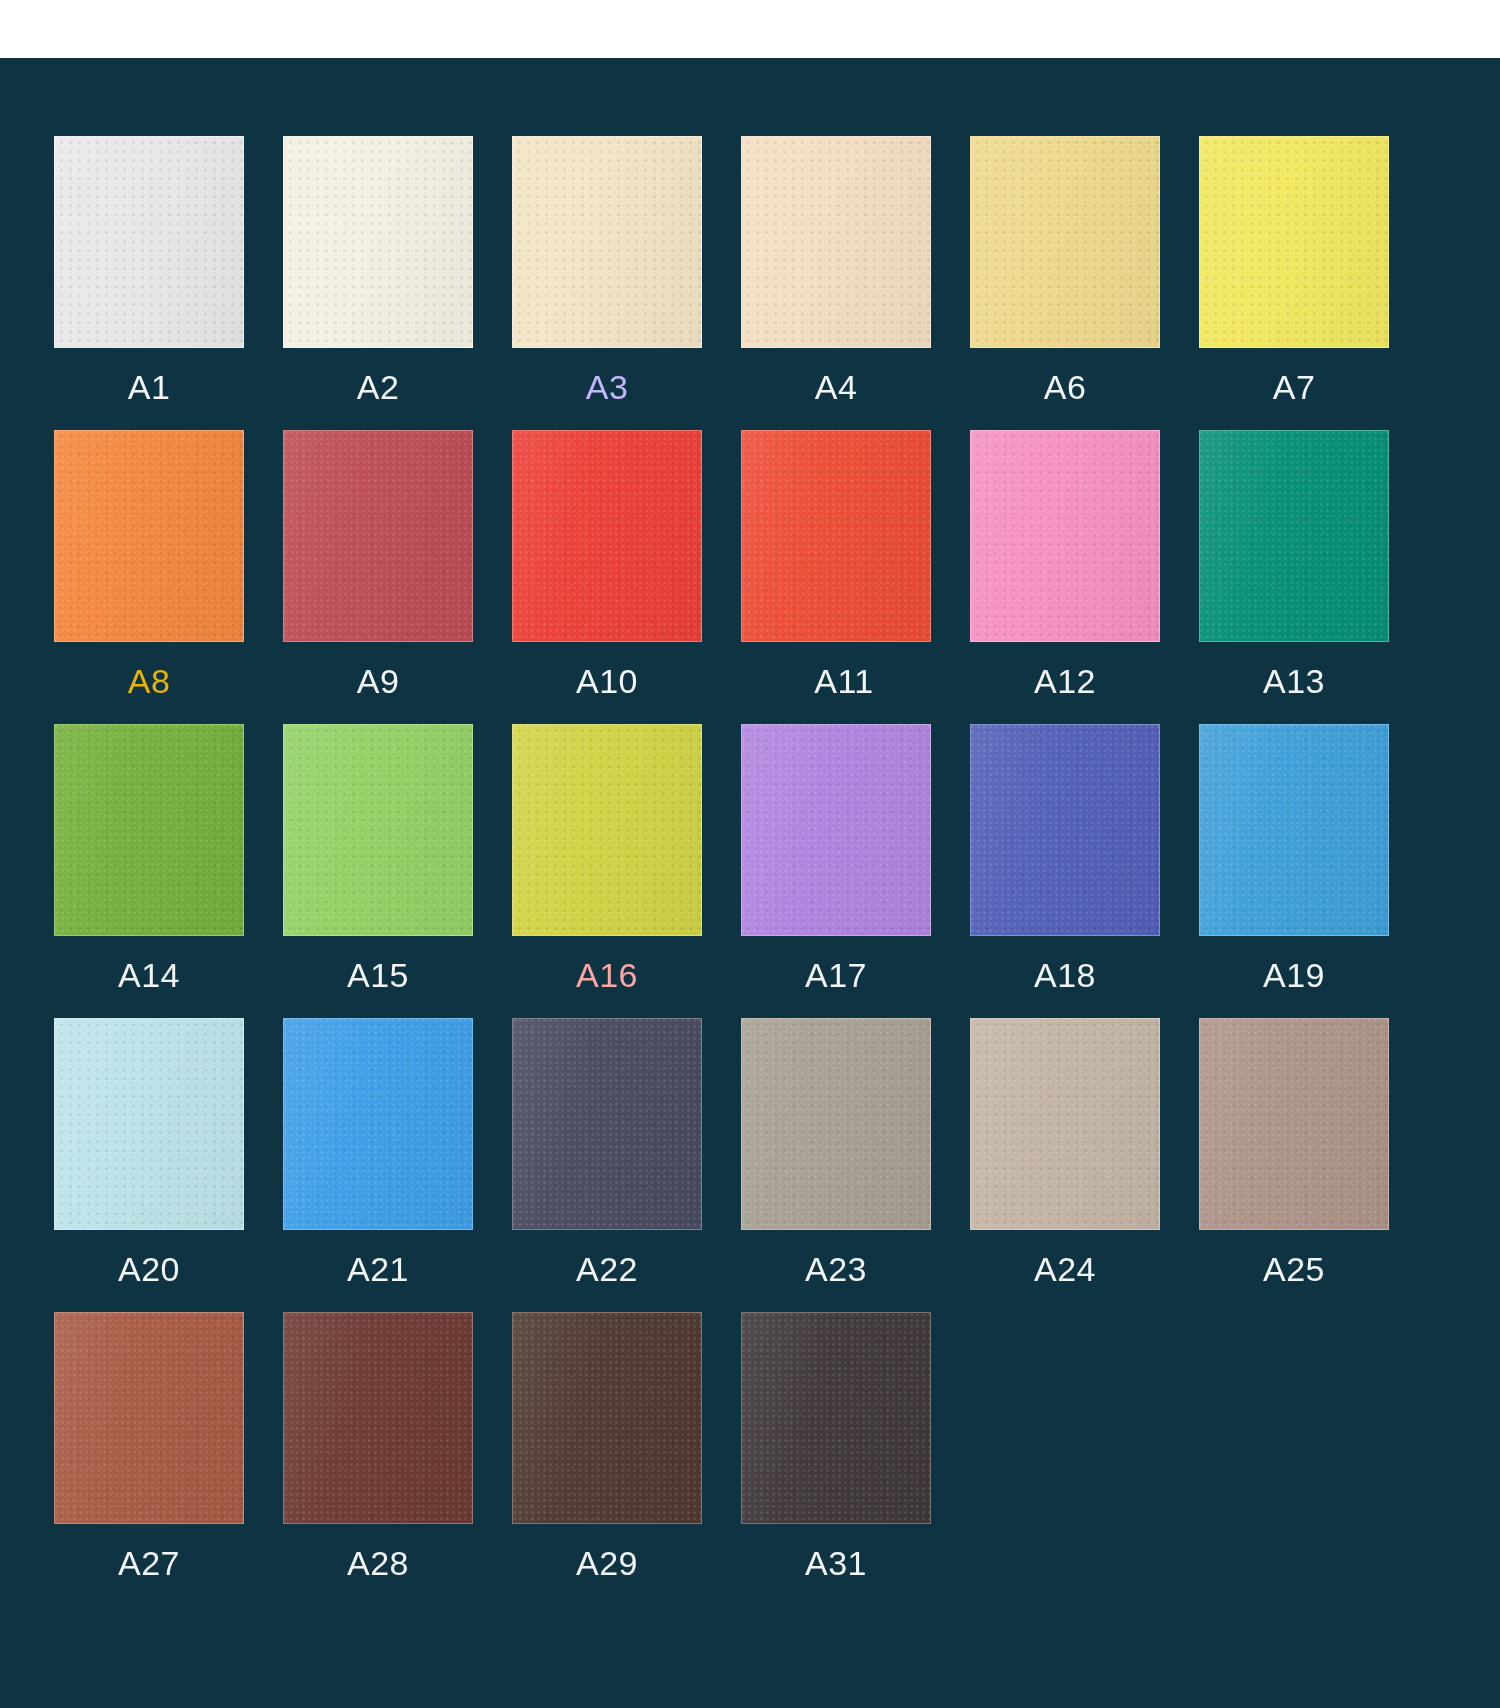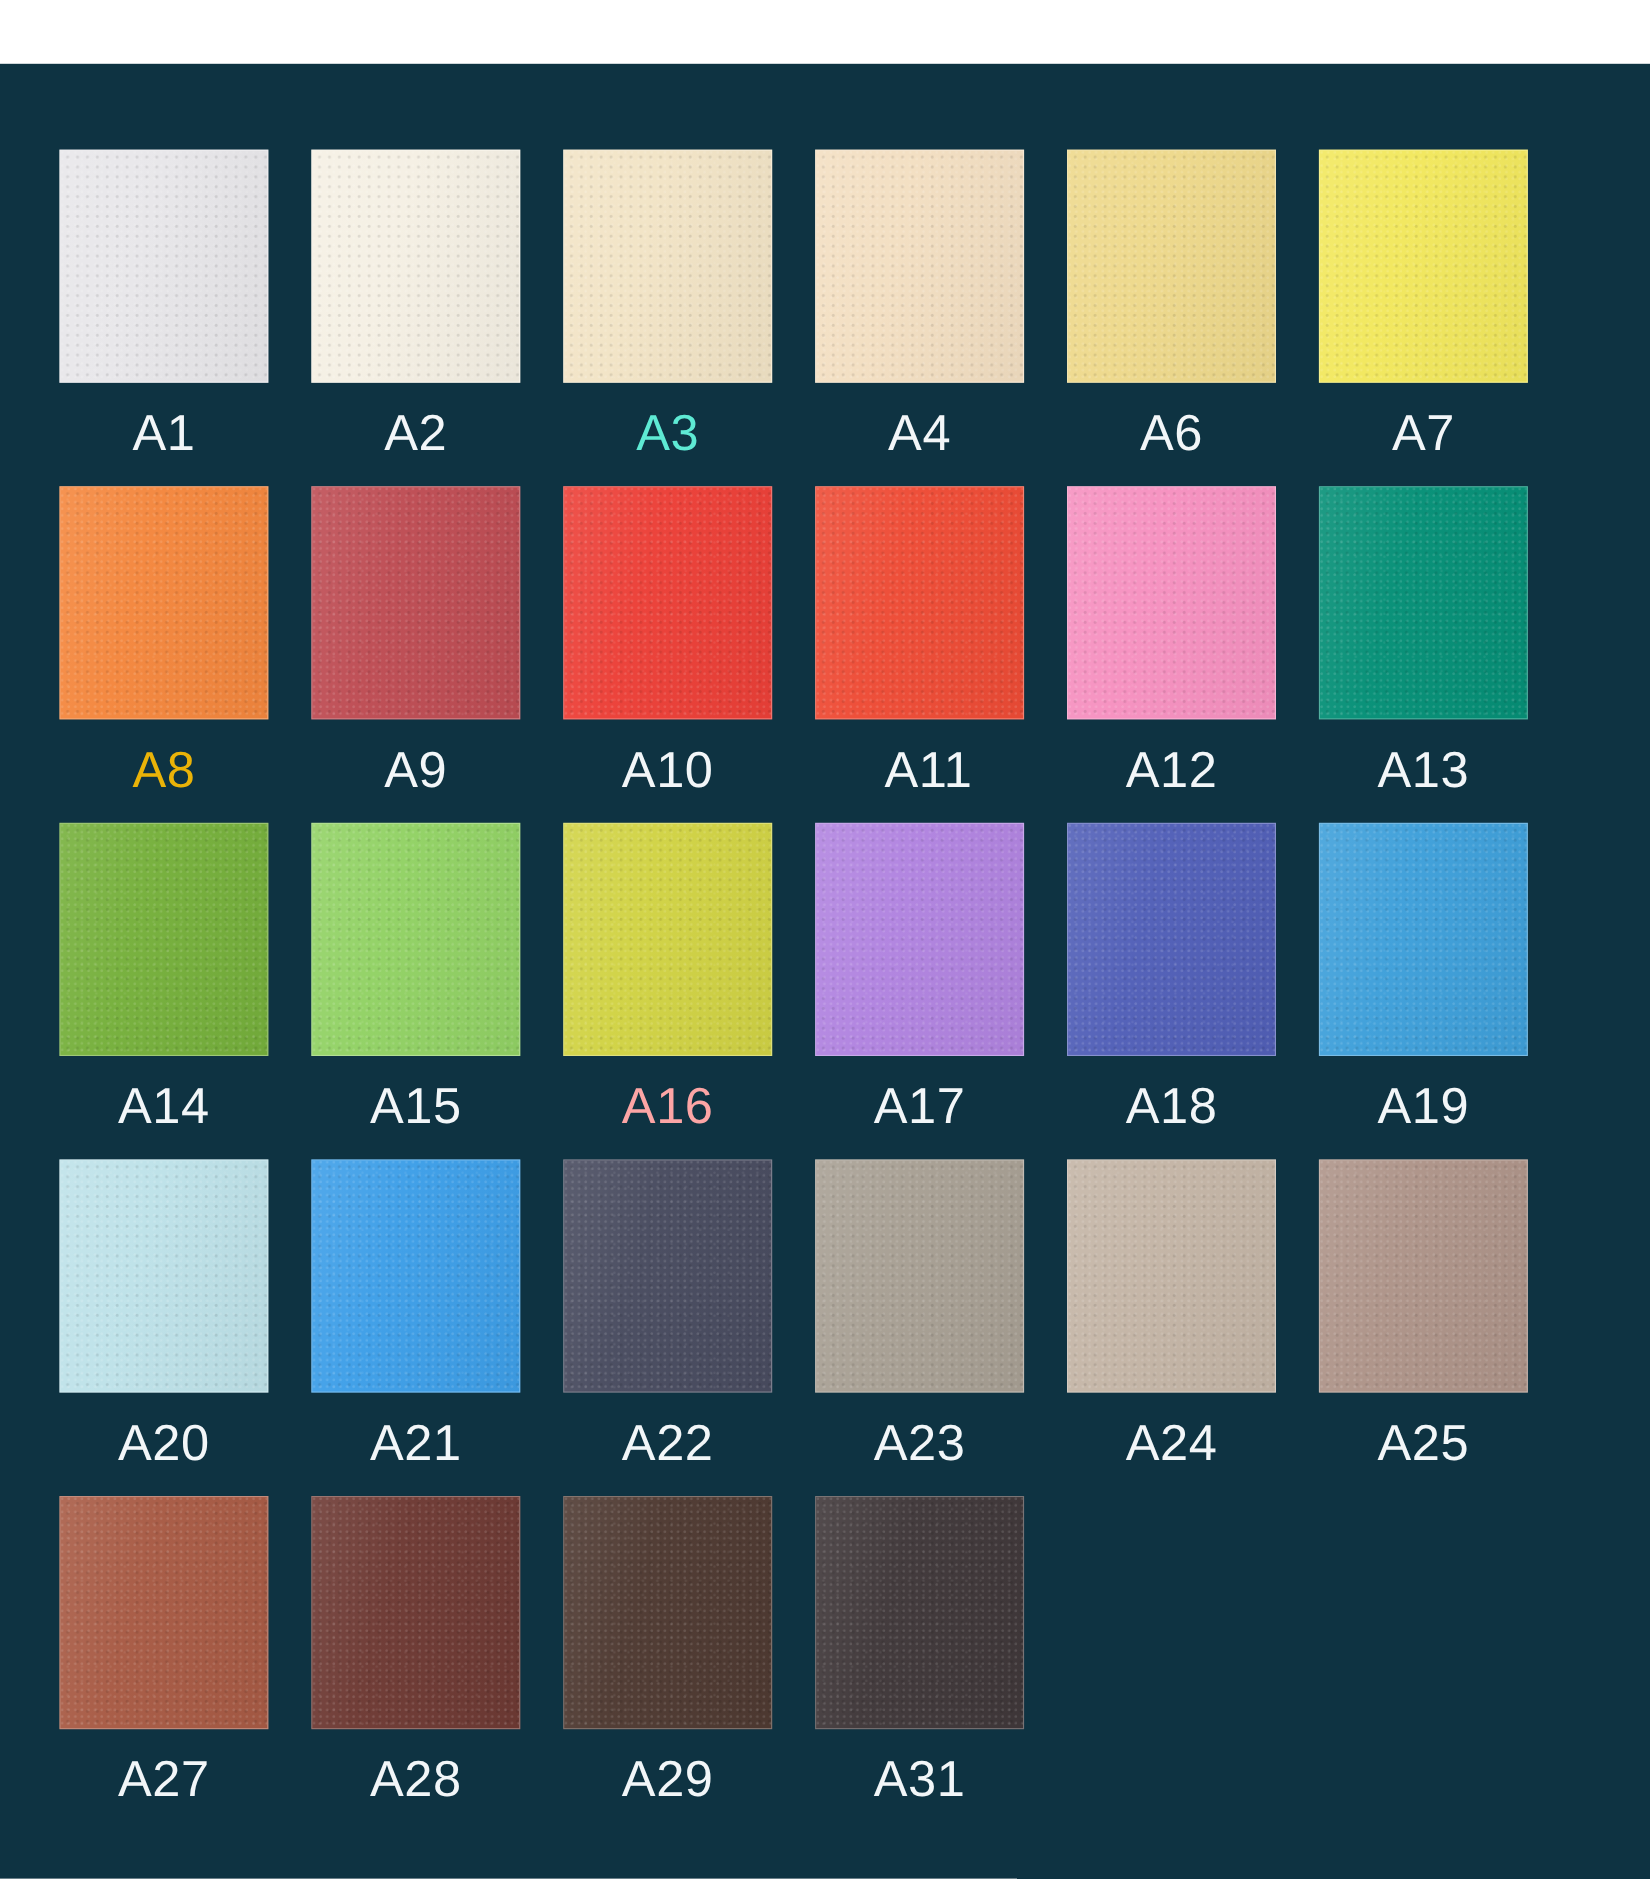--- a/index.html
+++ b/index.html
@@ -77,21 +77,21 @@
     background: linear-gradient(105deg,
       rgba(255,255,255,0.10) 0%,
       rgba(255,255,255,0.02) 38%,
       rgba(0,0,0,0.045) 100%);
     pointer-events: none;
   }
 
   .swatch-label {
     color: #f2f6f8;
     font-family: "Liberation Sans", sans-serif;
-    font-size: 46px;
+    font-size: 34px;
     font-weight: 400;
     letter-spacing: 0.5px;
     line-height: 1;
     padding-top: 22px;
     padding-bottom: 26px;
     text-align: center;
     user-select: none;
   }
 </style>
 </head>
@@ -113,21 +113,21 @@
           <div class="grain"></div>
           <div class="sheen"></div>
         </div>
         <div class="swatch-label" style="color: rgb(242, 246, 248);">A2</div>
       </div>
       <div class="swatch-cell">
         <div class="swatch-chip" style="background-color: rgb(242, 228, 198);">
           <div class="grain"></div>
           <div class="sheen"></div>
         </div>
-        <div class="swatch-label" style="color: #5eead4;">A3</div>
+        <div class="swatch-label" style="color: #c4b5fd;">A3</div>
       </div>
       <div class="swatch-cell">
         <div class="swatch-chip" style="background-color: rgb(243, 223, 194);">
           <div class="grain"></div>
           <div class="sheen"></div>
         </div>
         <div class="swatch-label" style="color: rgb(242, 246, 248);">A4</div>
       </div>
       <div class="swatch-cell">
         <div class="swatch-chip" style="background-color: rgb(238, 217, 140);">

